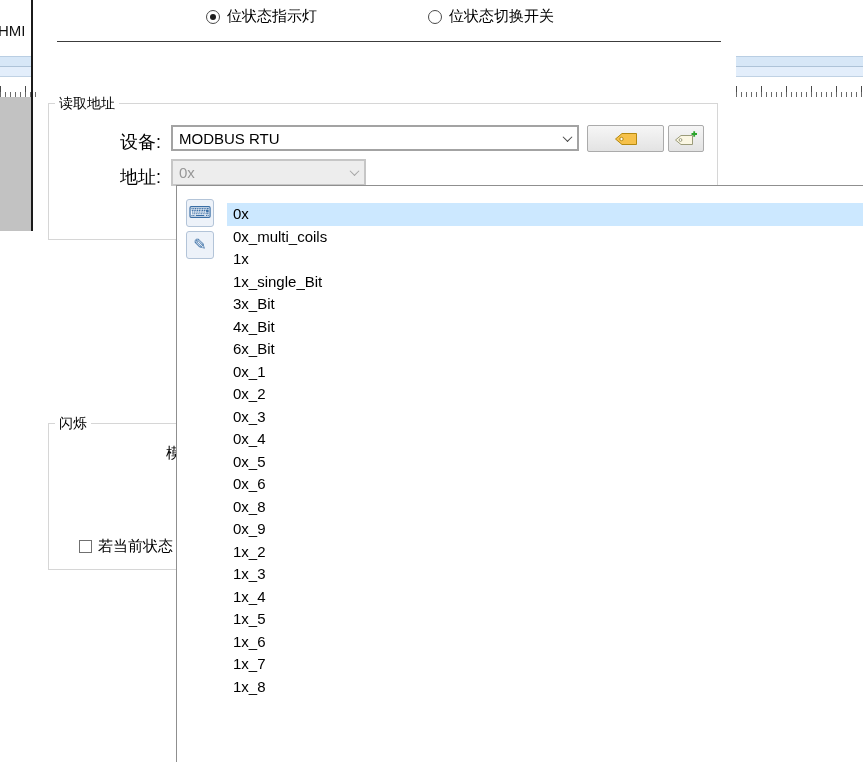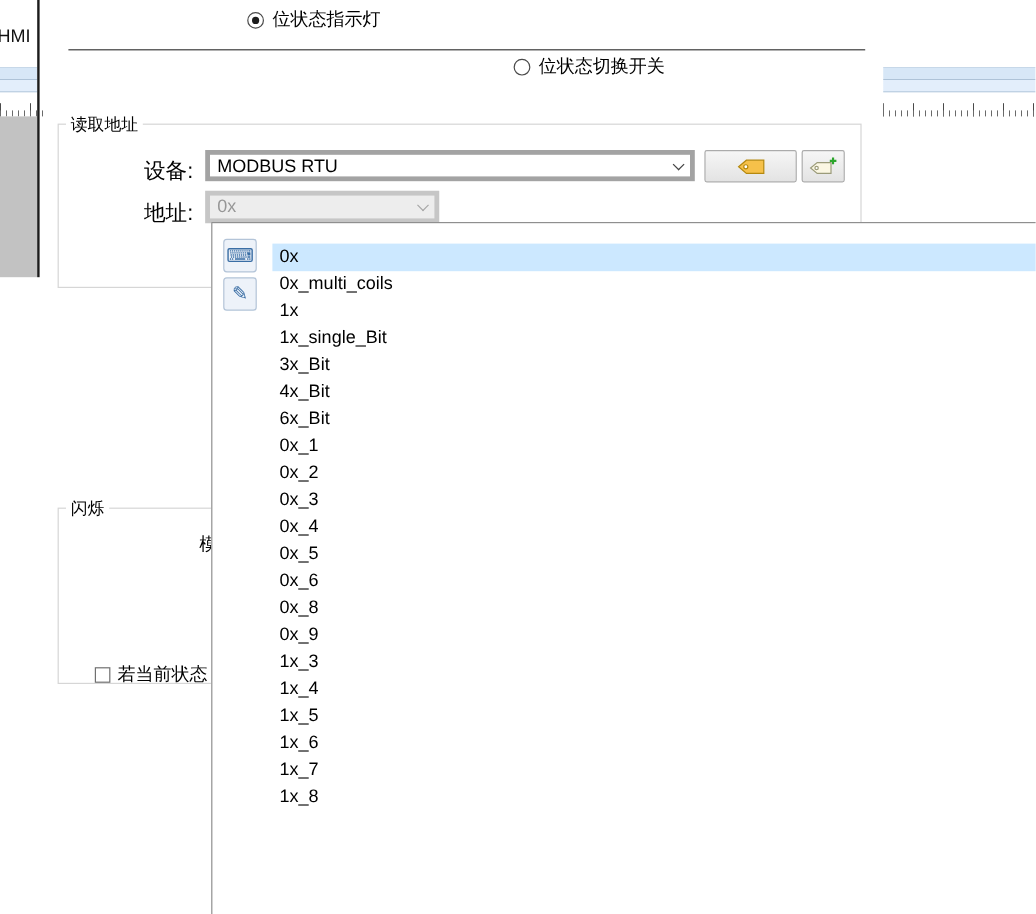--- a/index.html
+++ b/index.html
@@ -22,52 +22,52 @@
     background-position:left bottom,left bottom; }
   .ruler-left { left:0; width:36px; }
   .ruler-right { left:736px; width:127px; }
   .gray-panel { position:absolute; left:0; top:97px; width:31px; height:134px; background:#c2c2c2; }
 
   
   .dialog { position:absolute; left:37px; top:0; width:698px; height:762px; background:#fff; z-index:1; }
 
   .radio { position:absolute; display:flex; align-items:center; gap:7px; font-size:15px; color:#000; cursor:default; }
   .radio1 { left:169px; top:7px; }
-  .radio2 { left:391px; top:7px;margin-top:39px; }
+  .radio2 { left:391px; top:7px; }
   .radio-circle { width:14px; height:14px; border:1px solid #4a4a4a; border-radius:50%; background:#fff; position:relative; flex:0 0 auto; }
   .radio-circle.checked::after { content:""; position:absolute; inset:3px; border-radius:50%; background:#1c1c1c; }
 
   .separator { position:absolute; left:20px; top:41px; width:664px; height:0; border-top:1px solid #3c3c3c; }
 
   .groupbox { position:absolute; border:1px solid #d6d6d6; background:transparent;padding-left:11px; }
   .gb-read { left:11px; top:103px; width:670px; height:137px; }
   .gb-blink { left:11px; top:423px; width:670px; height:147px; }
   .legend { position:absolute; top:-9px; left:6px; background:#fff; padding:0 4px; font-size:14px; color:#000; }
 
   .field-label { position:absolute; width:60px; text-align:right; font-size:18px; color:#000; }
   .lbl-device { left:52px; top:26px; }
   .lbl-address { left:52px; top:61px; }
 
-  .combo { position:absolute; background:#fff; border:4px solid #a3a3a3; display:flex; align-items:center; font-size:15px; color:#000; }
+  .combo { position:absolute; background:#fff; border:2px solid #a3a3a3; display:flex; align-items:center; font-size:15px; color:#000; }
   .combo-device { left:122px; top:21px; width:408px; height:26px; }
   .combo-addrtype { left:122px; top:55px; width:195px; height:27px; }
   .combo .combo-text { flex:1; padding-left:6px; white-space:nowrap; overflow:hidden; }
   .combo .combo-arrow { width:20px; align-self:stretch; display:flex; align-items:center; justify-content:center; }
   .chev { width:7px; height:7px; border-right:1.6px solid #444; border-bottom:1.6px solid #444; transform:rotate(45deg) translate(-1px,-1px); }
   .combo.disabled { background:#ededed; color:#979797; border-color:#c6c6c6; }
   .combo.disabled .chev { border-color:#a5a5a5; }
 
   .icon-btn { position:absolute; background:linear-gradient(#f6f6f6,#e3e3e3); border:1px solid #abachanged; border:1px solid #ababab; border-radius:2px; display:flex; align-items:center; justify-content:center; cursor:default; }
   .btn-taglib { left:538px; top:21px; width:77px; height:27px; }
   .btn-addtag { left:619px; top:21px; width:36px; height:27px; }
 
   .addr-input { position:absolute; left:327px; top:54px; width:135px; height:28px; border:1px solid #4f7cac; background:#fff; font-size:15px; padding-left:5px; font-family:"Liberation Sans","DejaVu Sans",sans-serif; }
 
   .mode-partial { position:absolute; left:117px; top:20px; font-size:15px; color:#000; white-space:nowrap; }
-  .checkbox-row { position:absolute; left:30px; top:113px; display:flex; align-items:center; gap:6px; font-size:15px; color:#000;margin-top:16px; }
+  .checkbox-row { position:absolute; left:30px; top:113px; display:flex; align-items:center; gap:6px; font-size:15px; color:#000; }
   .checkbox-box { width:13px; height:13px; border:1px solid #707070; background:#fff; flex:0 0 auto; }
 
   
   .popup { position:absolute; left:176px; top:185px; width:690px; height:580px; background:#fff; border:1px solid #8f8f8f; z-index:5; }
   .side-btn { position:absolute; left:9px; width:28px; height:28px; background:#edf2f9; border:1px solid #b3c4d8; border-radius:3px; display:flex; align-items:center; justify-content:center; cursor:default; }
   .side-btn-1 { top:13px; }
   .side-btn-2 { top:45px; }
   .side-glyph { color:#3a6ea5; font-size:16px; line-height:1; font-family:"DejaVu Sans",sans-serif; }
   .popup-list { position:absolute; left:50px; top:17px; right:1px; }
   .popup-item { height:22.5px; line-height:22.5px; font-size:15px; padding-left:6px; color:#000; white-space:nowrap; cursor:default; }
@@ -158,20 +158,21 @@
         <div class="popup-item">4x_Bit</div>
         <div class="popup-item">6x_Bit</div>
         <div class="popup-item">0x_1</div>
         <div class="popup-item">0x_2</div>
         <div class="popup-item">0x_3</div>
         <div class="popup-item">0x_4</div>
         <div class="popup-item">0x_5</div>
         <div class="popup-item">0x_6</div>
         <div class="popup-item">0x_8</div>
         <div class="popup-item">0x_9</div>
+        <div class="popup-item">1x_2</div>
         <div class="popup-item">1x_3</div>
         <div class="popup-item">1x_4</div>
         <div class="popup-item">1x_5</div>
         <div class="popup-item">1x_6</div>
         <div class="popup-item">1x_7</div>
         <div class="popup-item">1x_8</div>
       </div>
   </div>
 
 </div>

